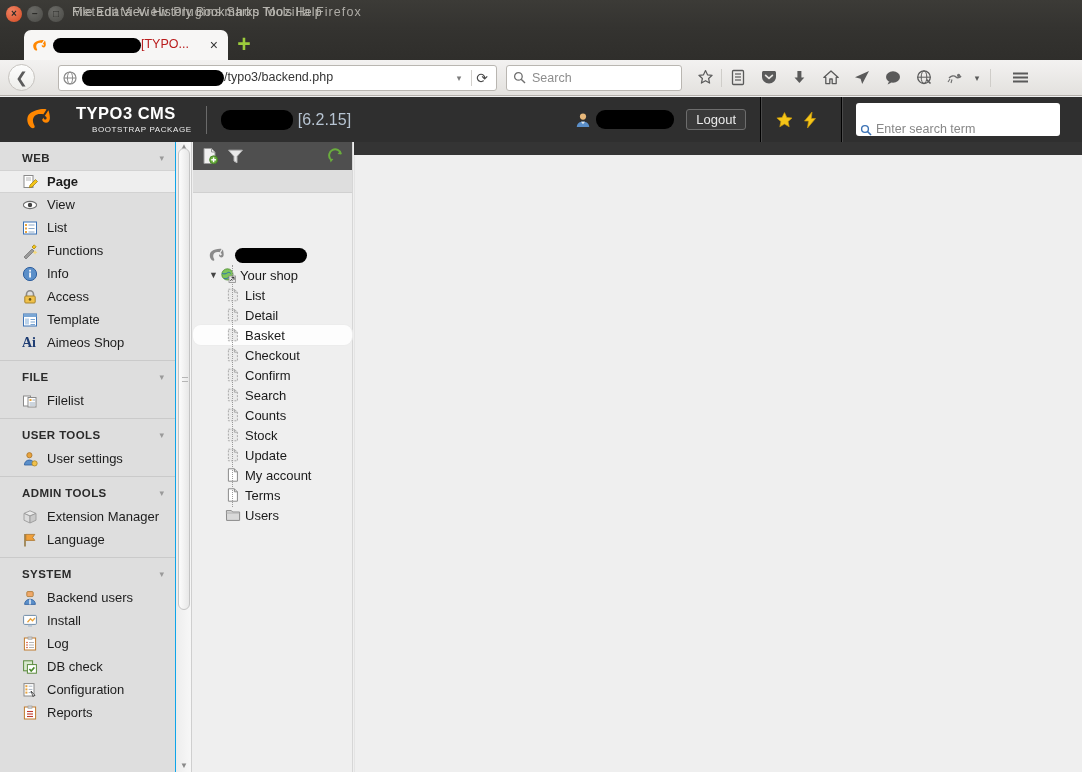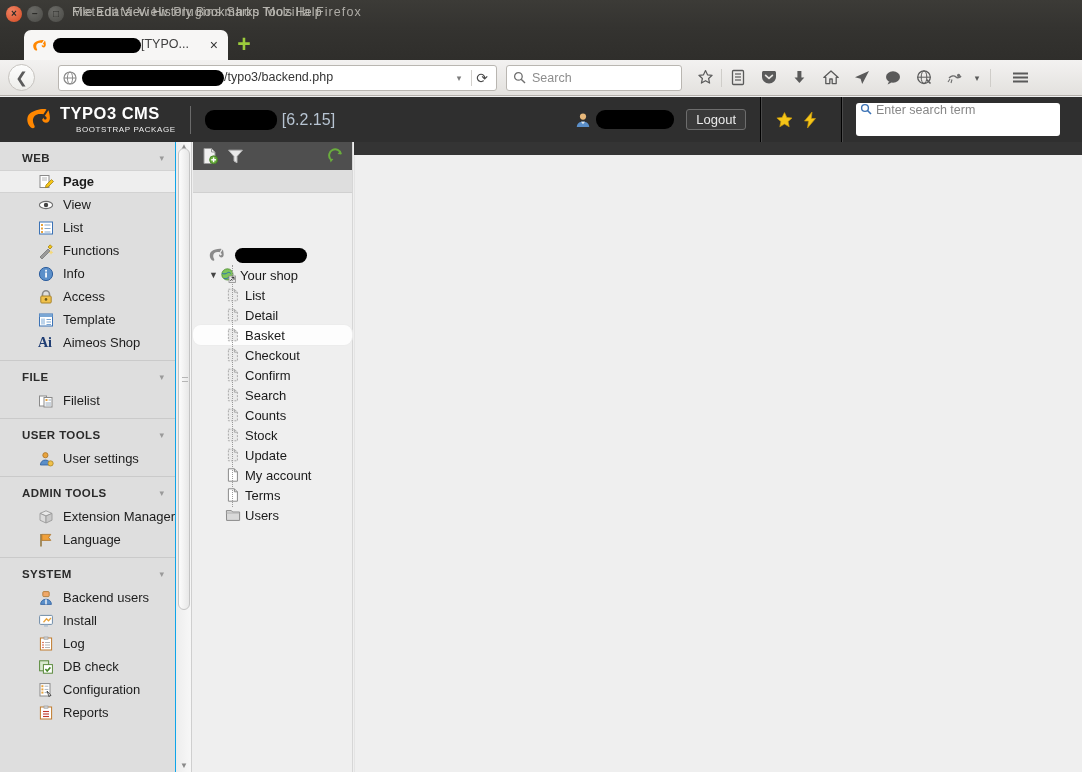--- a/index.html
+++ b/index.html
@@ -34,21 +34,21 @@
   .ff-tabstrip {
     position: absolute; left: 0; top: 28px; width: 1082px; height: 32px;
     background: linear-gradient(#343330, #2f2e2b);
   }
   .ff-tab {
     position: absolute; left: 24px; top: 2px; width: 204px; height: 30px;
     background: #f7f6f5; border-radius: 7px 7px 0 0;
     display: flex; align-items: center; padding: 0 6px 0 8px; gap: 6px;
   }
   .tab-favicon { width: 15px; height: 15px; flex: 0 0 15px; }
-  .tab-title { font-size: 12.5px; color: #404040; white-space: nowrap; overflow: hidden; flex: 1; position: relative; }
+  .tab-title { font-size: 12.5px; color: #b91c1c; white-space: nowrap; overflow: hidden; flex: 1; position: relative; }
   .redact { display: inline-block; background: #000; border-radius: 9px; vertical-align: middle; }
   .tab-close { color: #333; font-size: 14px; padding: 0 4px; line-height: 1; }
   .ff-newtab {
     position: absolute; left: 234px; top: 7px; width: 20px; height: 20px;
     color: #9ccc3c; font-size: 23px; line-height: 19px; text-align: center; font-weight: bold;
   }
 
   .ff-navbar {
     position: absolute; left: 0; top: 60px; width: 1082px; height: 36px;
     background: linear-gradient(#f3f2f1, #e3e1de);
@@ -82,38 +82,38 @@
     color: #5a5a5a;
   }
   .ff-hamburger { margin-left: 8px; }
 
   
   .t3-topbar {
     position: absolute; left: 0; top: 97px; width: 1082px; height: 45px;
     background: #2f2f2f;
     display: flex; align-items: center;
   }
-  .t3-logo { display: flex; align-items: center; margin-left: 26px; gap: 8px; }
+  .t3-logo { display: flex; align-items: center; margin-left: 26px; gap: 24px; }
   .t3-logo-text { line-height: 1; color: #fff; }
   .t3-logo-text .l1 { font-size: 16.5px; font-weight: bold; letter-spacing: .5px; }
   .t3-logo-text .l2 { font-size: 8px; letter-spacing: .6px; margin-top: 4px; color: #eee; padding-left: 16px; }
   .t3-divider { width: 1px; height: 28px; background: #6a6a6a; margin: 0 14px; }
   .t3-sitename { display: flex; align-items: center; gap: 5px; }
   .t3-version { color: #b7c4d2; font-size: 16px; }
   .t3-right { margin-left: auto; display: flex; align-items: center; height: 45px; }
   .t3-user { display: flex; align-items: center; gap: 5px; }
   .t3-logout {
     margin-left: 12px; color: #eaeaea; font-size: 13px;
     border: 1px solid #6d6d6d; border-radius: 3px; padding: 2px 9px; background: #3a3a3a;
   }
   .t3-sep { width: 1px; height: 45px; background: #000; margin: 0 14px; box-shadow: 1px 0 0 #4a4a4a; }
   .t3-iconbtn { width: 26px; text-align: center; font-size: 18px; }
   .t3-searchwrap {
     width: 204px; height: 33px; background: #fff; border-radius: 3px;
-    display: flex; align-items: flex-start; padding: 0 4px; gap: 4px; margin-right: 22px;
+    display: flex; align-items: flex-end; padding: 0 4px; gap: 4px; margin-right: 22px;
   }
   .t3-search-ph { font-size: 12.5px; color: #888; }
 
   
   .t3-body { position: absolute; left: 0; top: 142px; width: 1082px; height: 630px; background: #efefef; }
 
   
   .modmenu {
     position: absolute; left: 0; top: 0; width: 176px; height: 630px;
     background: #dedede; overflow: hidden;
@@ -128,21 +128,21 @@
   }
   .mod-section .caret { color: #9a9a9a; font-size: 9px; }
   .mod-item {
     display: flex; align-items: center; gap: 9px;
     height: 23px; padding-left: 22px; font-size: 13px; color: #1c1c1c;
   }
   .mod-item.selected {
     background: #eeeeee; font-weight: bold;
     border-top: 1px solid #d2d2d2; border-bottom: 1px solid #d2d2d2;
   }
-  .mod-icon { width: 16px; height: 16px; flex: 0 0 16px; margin-left: 16px; }
+  .mod-icon { width: 16px; height: 16px; flex: 0 0 16px; }
   .mod-sep { height: 1px; background: #cacaca; margin: 6px 0 0 0; }
 
   
   .menu-scroll {
     position: absolute; left: 176px; top: 0; width: 16px; height: 630px;
     background: linear-gradient(to right, #ededed, #f7f7f7);
     border-right: 1px solid #cfcfcf;
   }
   .menu-scroll .thumb {
     position: absolute; left: 2px; top: 6px; width: 12px; height: 462px;

